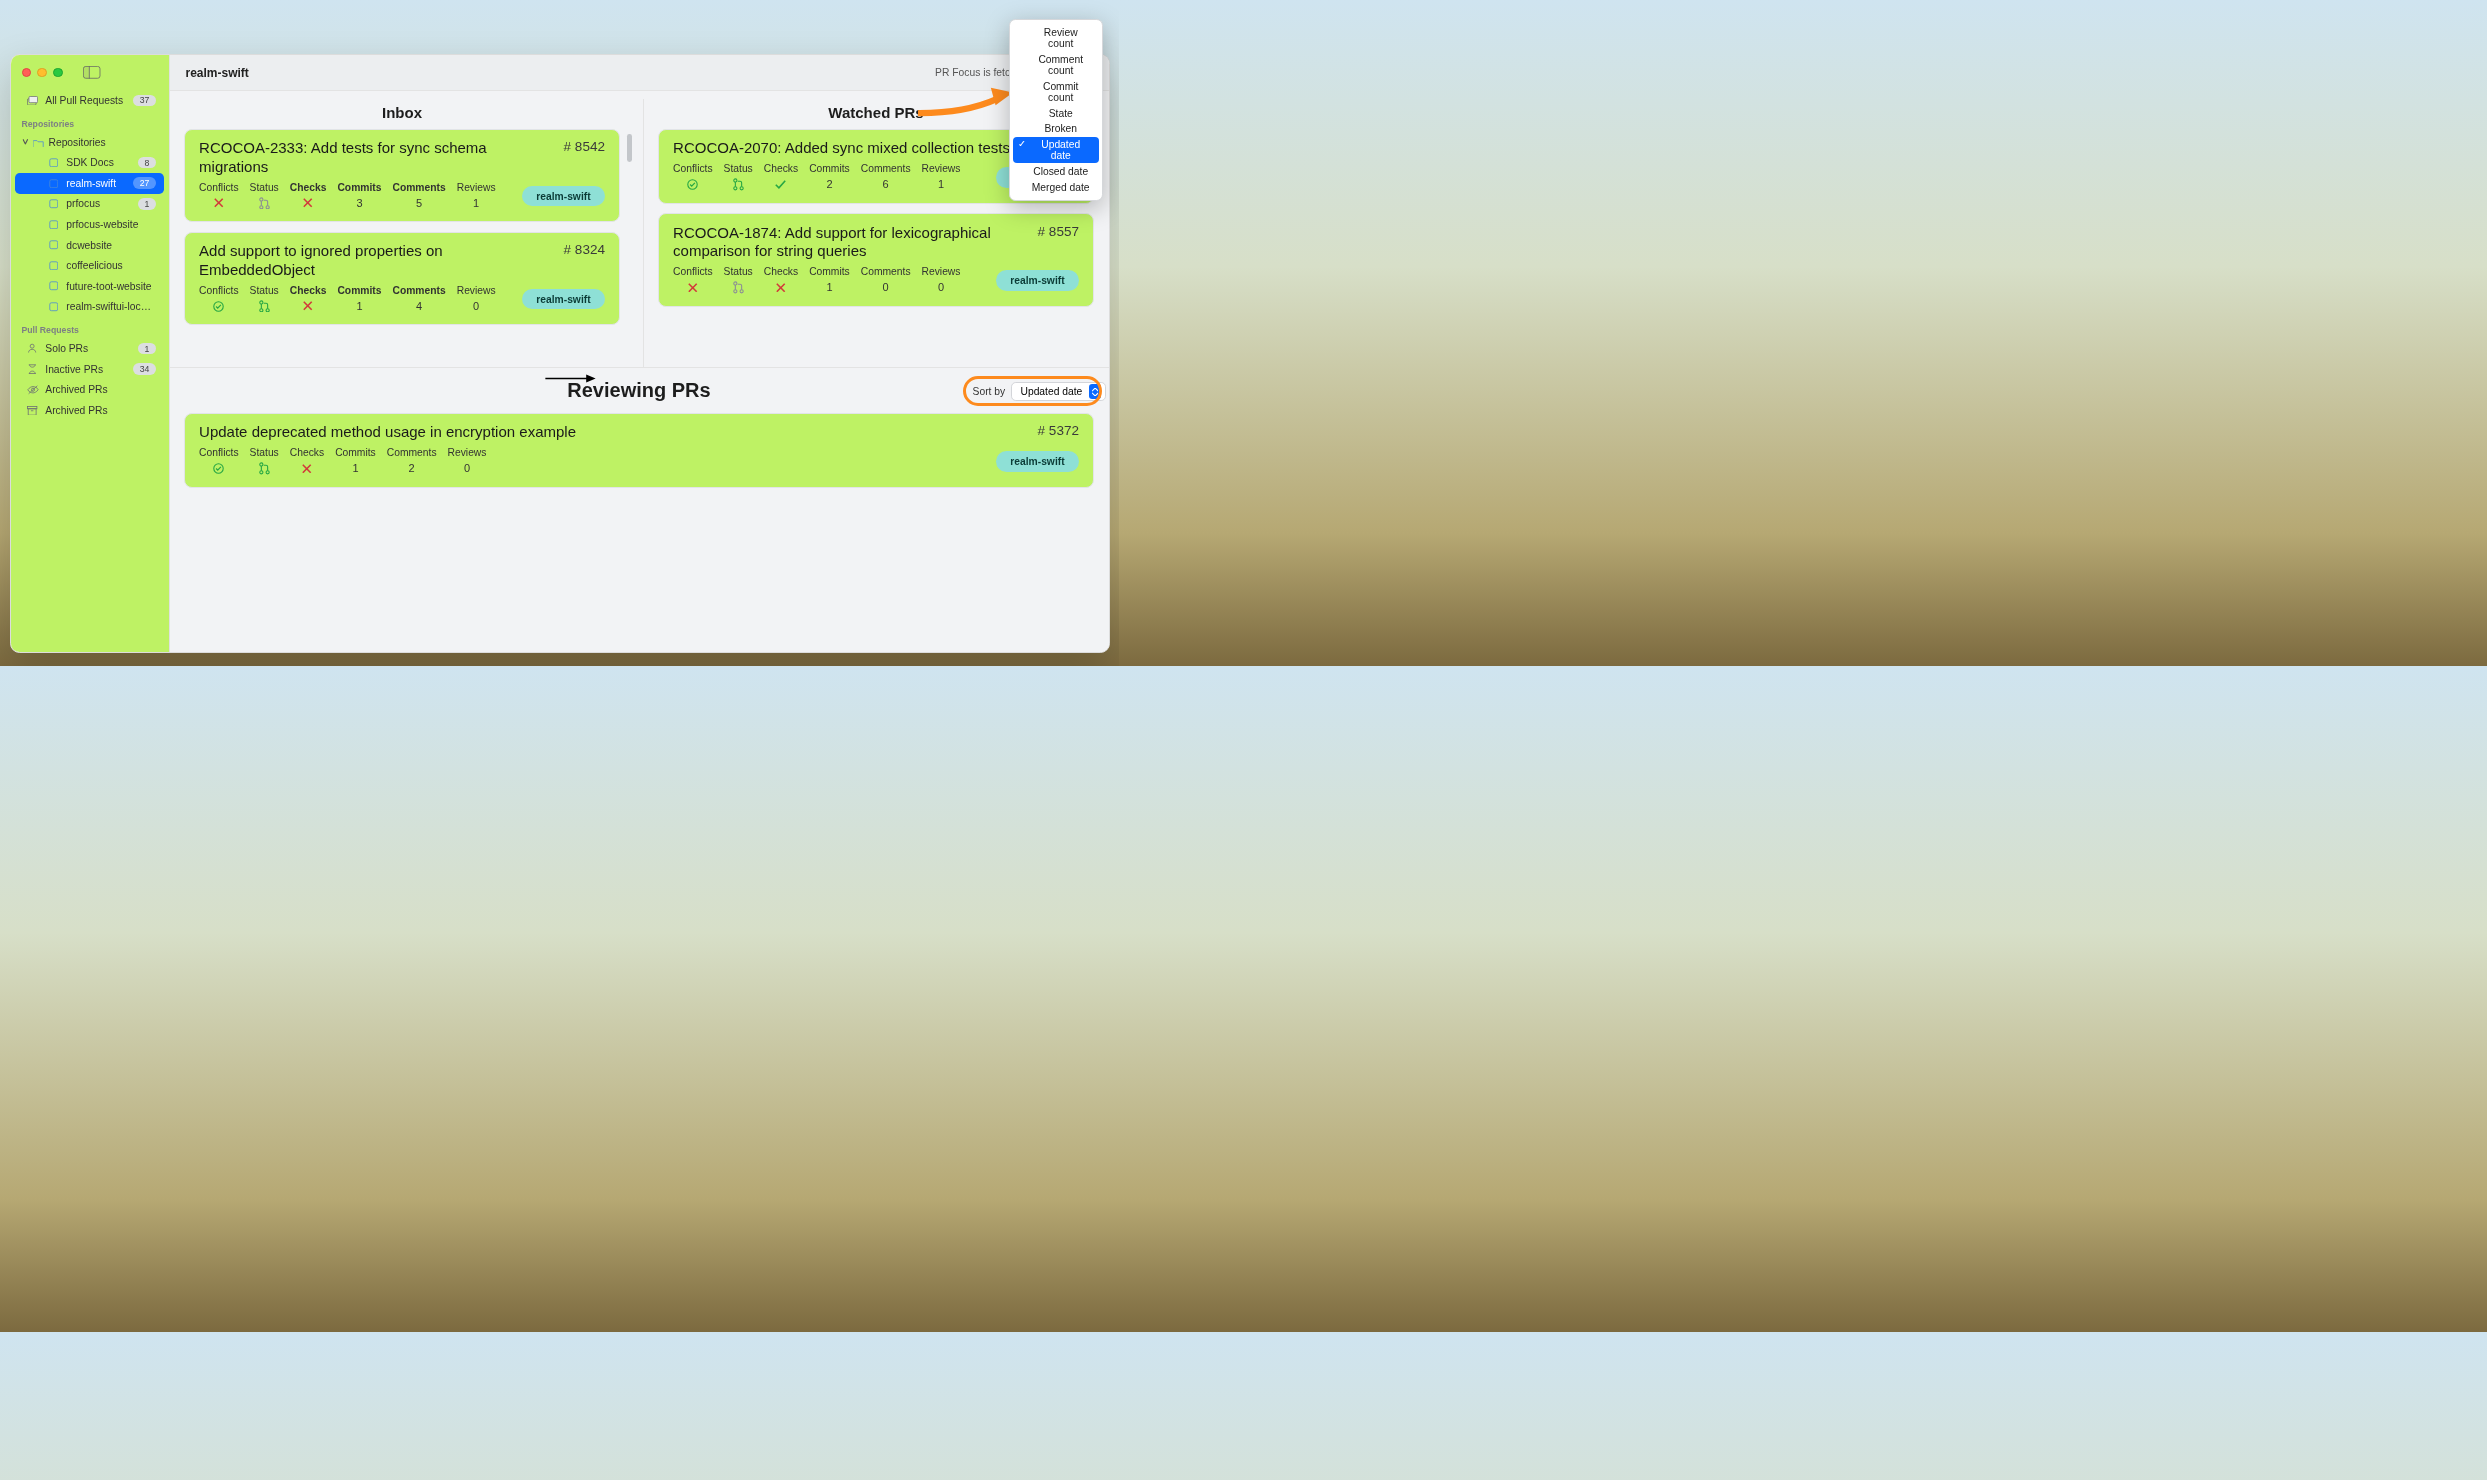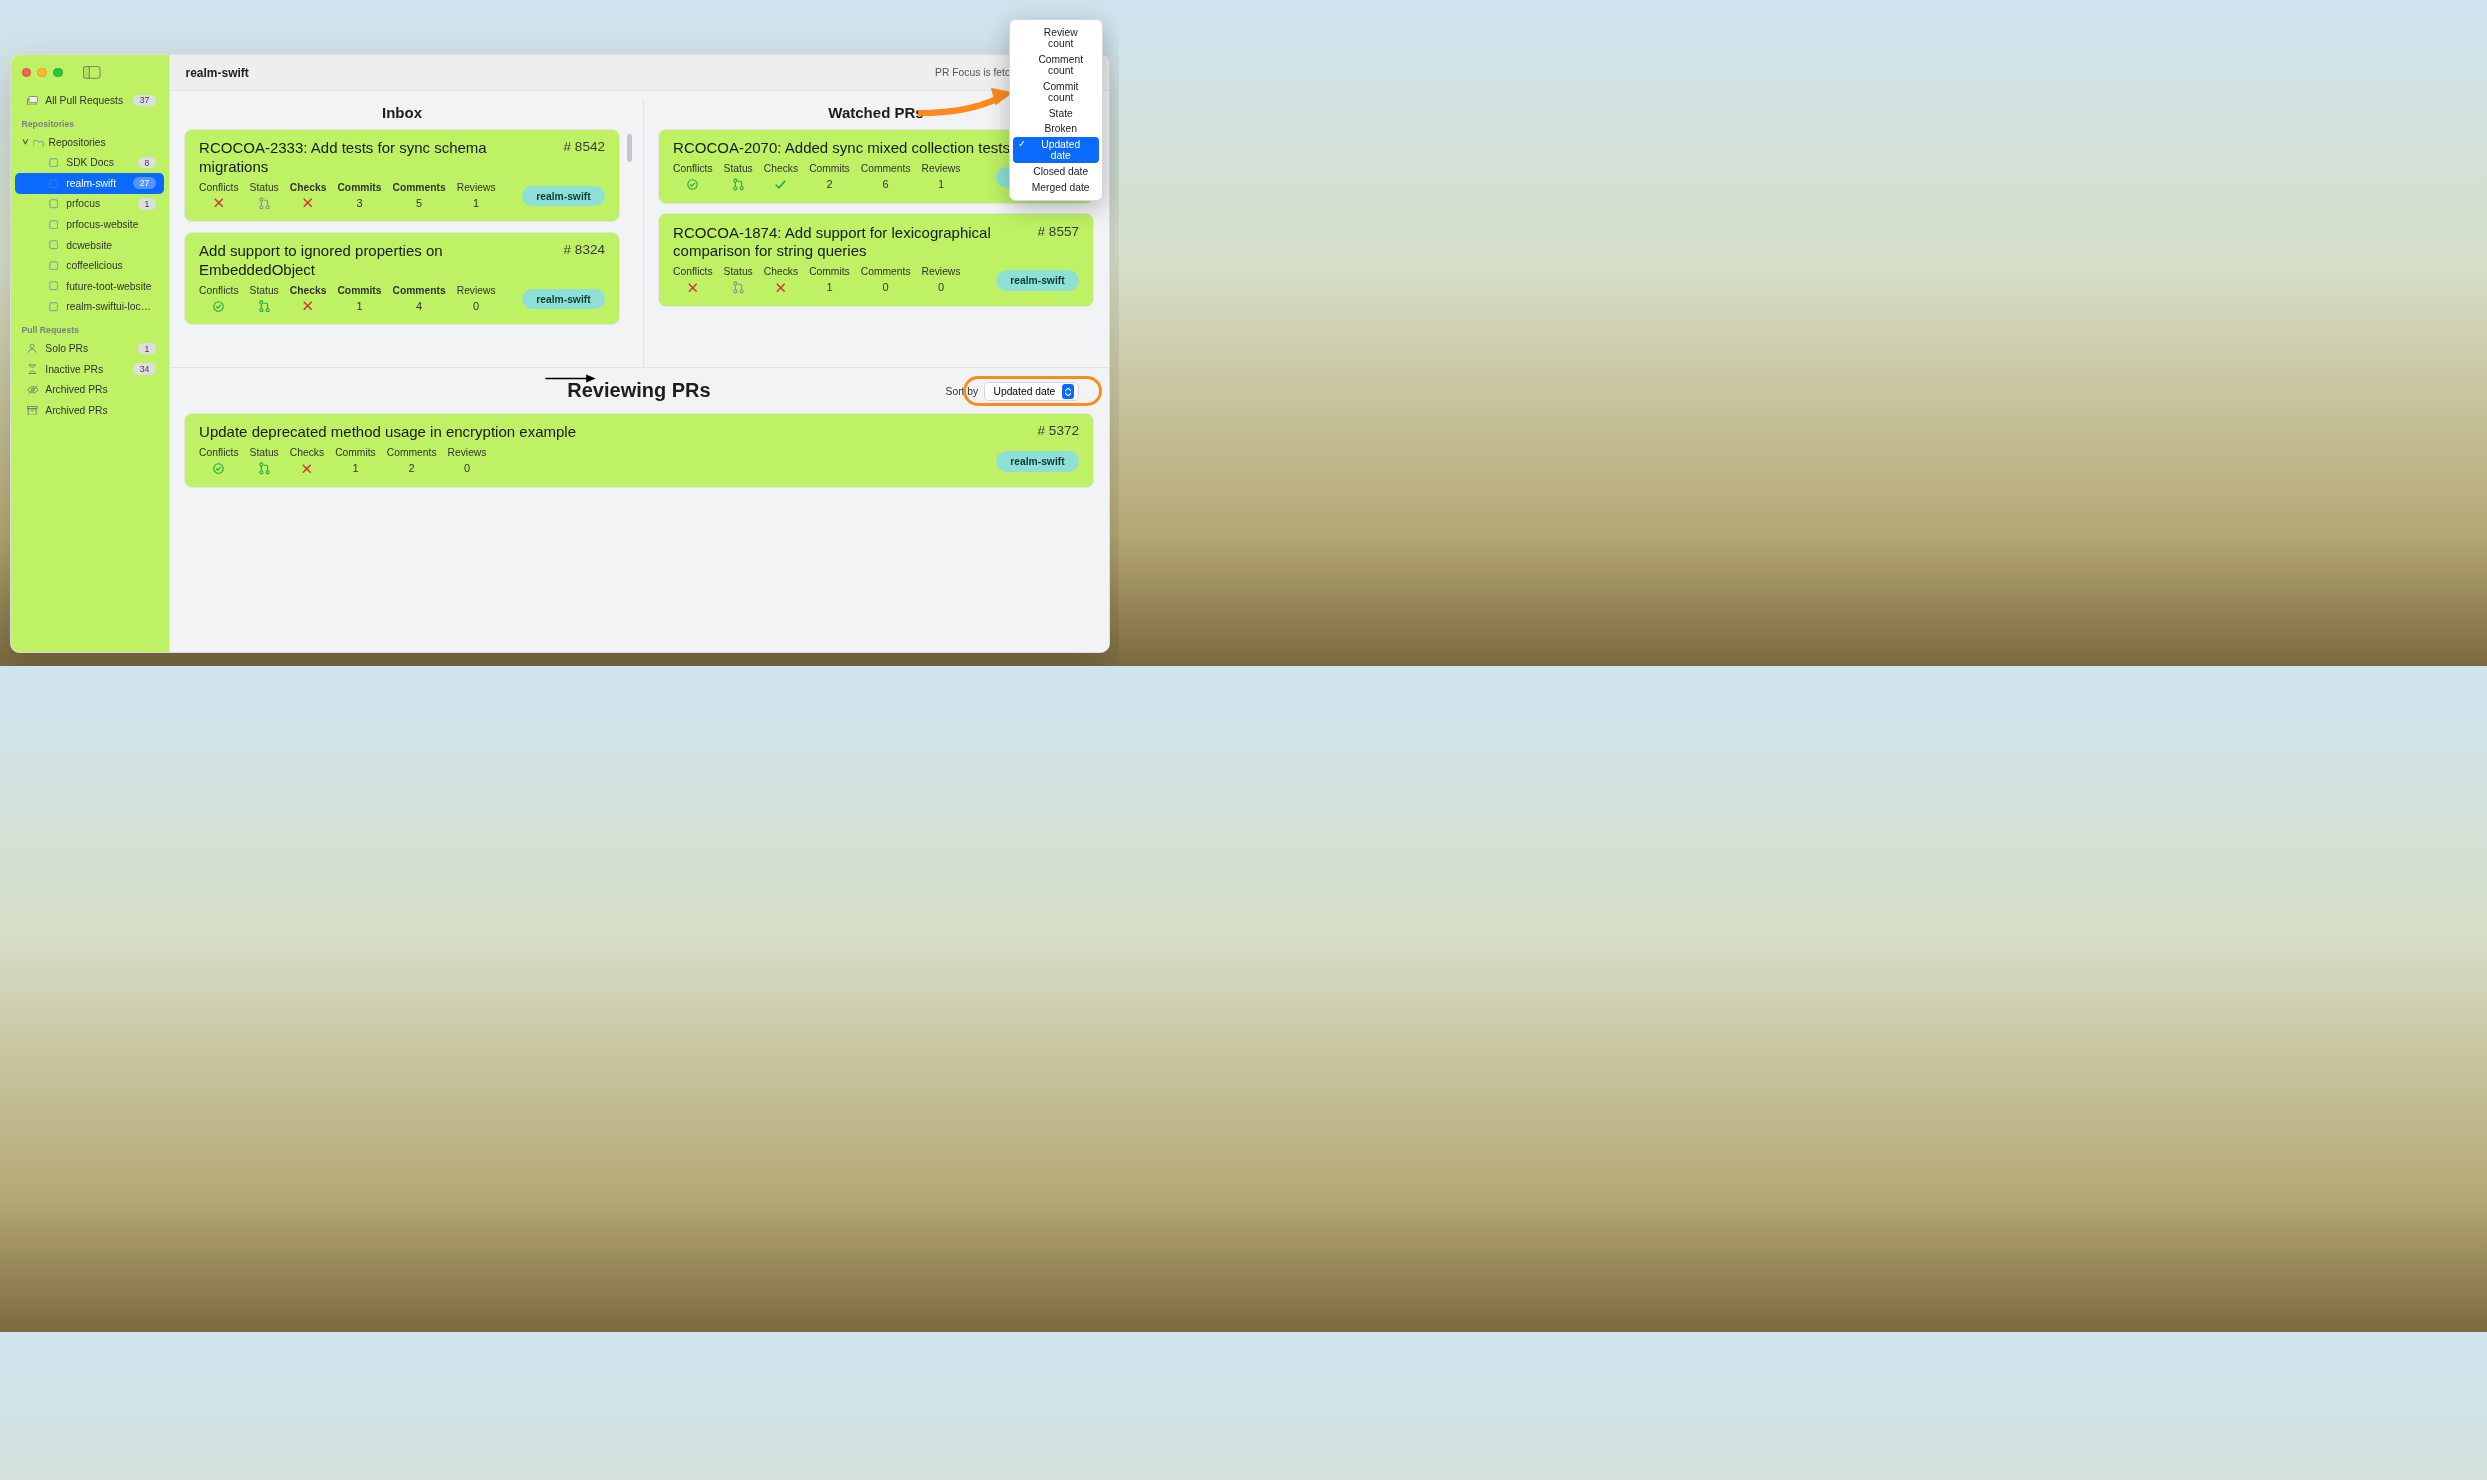--- a/index.html
+++ b/index.html
@@ -84,21 +84,21 @@
     align-self:center; background:#8ee0d6; color:#0b3c37; font-weight:600;
     font-size:10.3px; padding:4.8px 14.3px; border-radius:14.3px; margin-left:auto;
   }
   .git-open{ color:#27a744;}
   .git-draft{ color:#8c8f95;}
 
   
   .bottom { border-top:0.8px solid #e3e3e3; padding: 11px 14.3px 0; position:relative;}
   .bottom .sec-title { text-align:center; font-size:20px; font-weight:700; color:#1d1d1d; margin-bottom:11px;}
 
-  .sort-box { position:absolute; right:30px; top:14.3px; display:flex; align-items:center; gap:6.3px; }
+  .sort-box { position:absolute; right:3px; top:14.3px; display:flex; align-items:center; gap:6.3px; }
   .sort-box .lbl { font-size:10.3px; color:#333;}
   .sort-select { background:#fff; border:0.8px solid #d3d5d9; border-radius:4.8px;
                  height:19px; display:flex; align-items:center; padding:0 3.2px 0 8px; font-size:10.3px;}
   .sort-select .stepper { background:#0a69ff; width:12.7px; height:14.3px; border-radius:3.2px; margin-left:6.3px;
                           display:flex; flex-direction:column; align-items:center; justify-content:center;}
   .sort-select .stepper svg { display:block;}
 
   
   .callout-ring {
     position:absolute; right:6.3px; top:8px; width:139px; height:30px;

